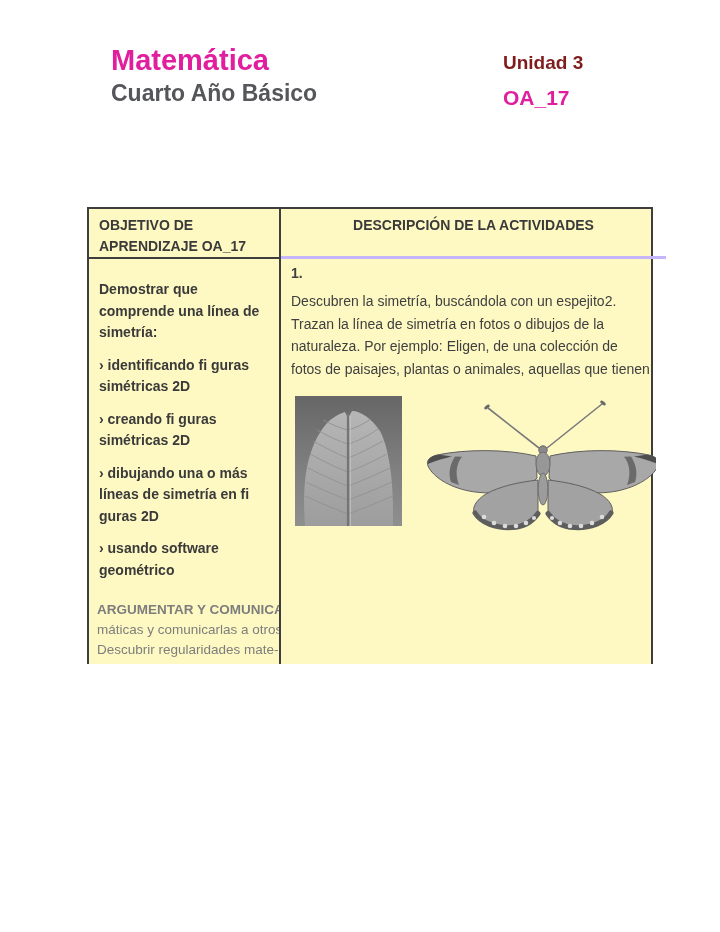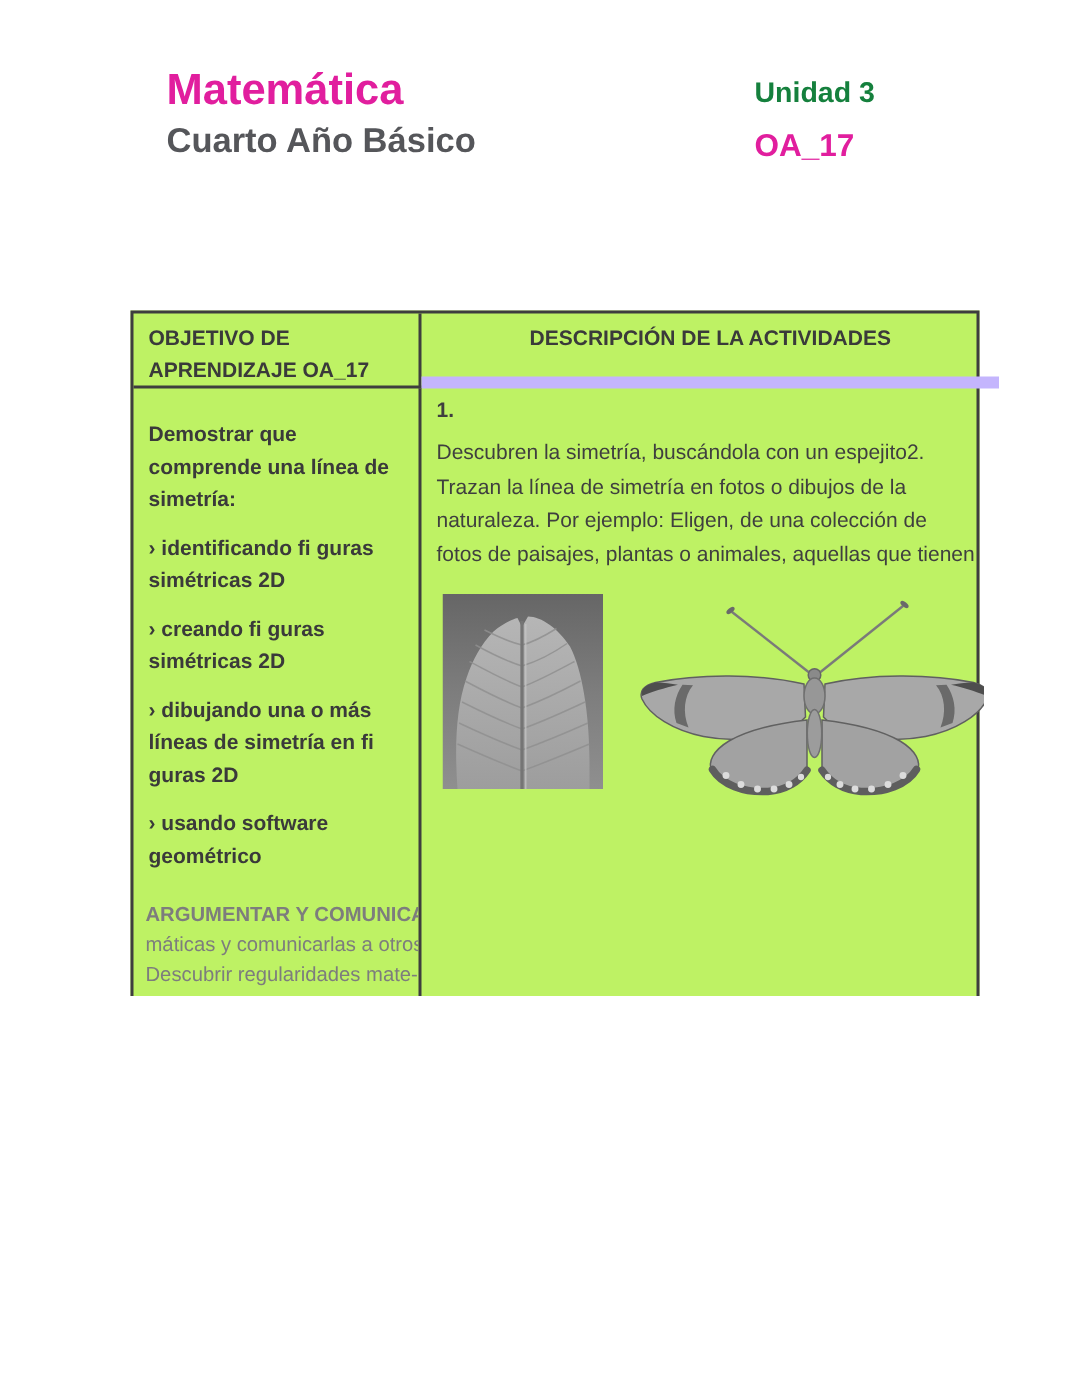--- a/index.html
+++ b/index.html
@@ -2,33 +2,33 @@
 <html><head>
 <meta charset="utf-8">
 <style>
   html,body{margin:0;padding:0;background:#fff;}
   .page{
     position:relative;width:720px;height:664px;background:#ffffff;
     font-family:"Liberation Sans","DejaVu Sans",sans-serif;overflow:hidden;margin-left:11px;
   }
   .hdr-title{position:absolute;left:100px;top:44px;font-size:29px;font-weight:bold;color:#E11E9E;}
   .hdr-sub{position:absolute;left:100px;top:80px;font-size:23px;font-weight:bold;color:#55565A;}
-  .hdr-unit{position:absolute;left:492px;top:52px;font-size:19px;font-weight:bold;color:#15803d;}
+  .hdr-unit{position:absolute;left:492px;top:52px;font-size:19px;font-weight:bold;color:#7f1d1d;}
   .hdr-oa{position:absolute;left:492px;top:86px;font-size:21px;font-weight:bold;color:#E11E9E;}
   .section-title{position:absolute;left:0;top:169px;width:720px;text-align:center;
     font-size:17px;font-weight:bold;color:#4B4B4D;}
   .doc-table{
     position:absolute;left:76px;top:207px;width:566px;height:641px;
     border:2px solid #3E3E3E;display:grid;grid-template-columns:192px 1fr;grid-template-rows:50px 1fr;
-    box-sizing:border-box;background:#bef264;
+    box-sizing:border-box;background:#fef9c3;
   }
   .cell{box-sizing:border-box;color:#3A3A3A;}
   .c-obj-h{border-right:2px solid #3E3E3E;border-bottom:2px solid #3E3E3E;
     padding:6px 10px;font-size:14px;font-weight:bold;line-height:21px;}
-  .c-desc-h{border-bottom:8px solid #c4b5fd;padding:6px 10px;font-size:14px;
+  .c-desc-h{border-bottom:3px solid #c4b5fd;padding:6px 10px;font-size:14px;
     font-weight:bold;text-align:center;line-height:21px;}
   .c-obj-b{border-right:2px solid #3E3E3E;position:relative;overflow:hidden;
     padding:20px 10px;font-size:14px;font-weight:bold;line-height:21.5px;}
   .c-obj-b p{margin:0 0 11px 0;}
   .skill-note{position:absolute;left:8px;top:341px;color:#7D7D7D;font-weight:normal;
     font-size:13.5px;line-height:20px;white-space:nowrap;}
   .skill-note .nt{font-weight:bold;}
   .c-desc-b{padding:4px 10px 10px 10px;font-size:14px;color:#3F3F3F;position:relative;}
   .act-num{font-weight:bold;margin:2px 0 9px 0;font-size:14px;}
   .act-line{line-height:22.5px;white-space:nowrap;}

